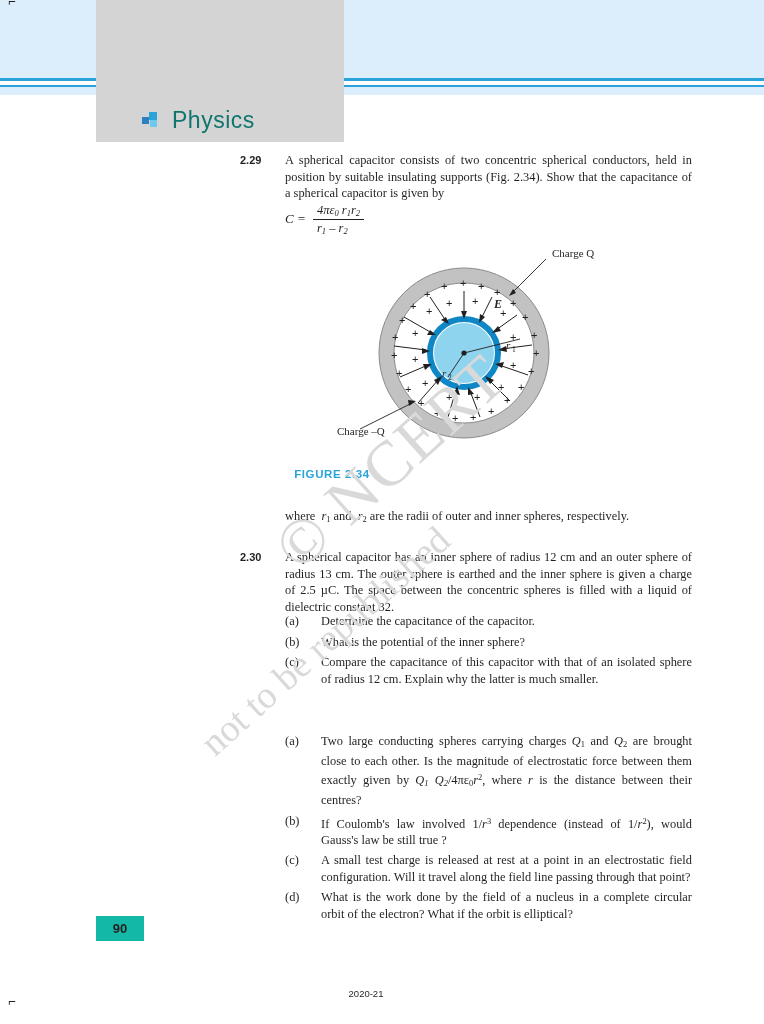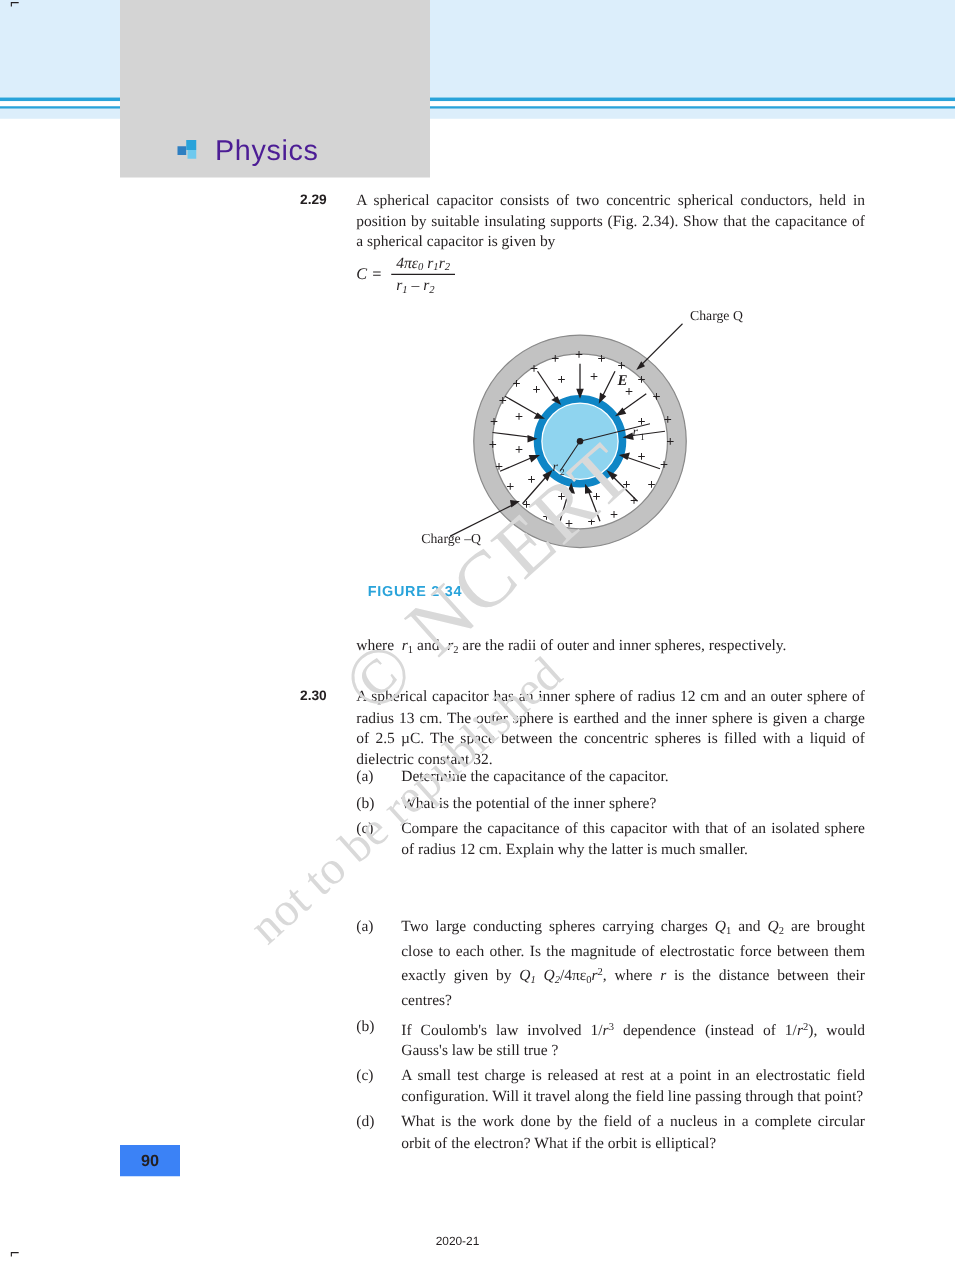--- a/index.html
+++ b/index.html
@@ -64,21 +64,21 @@
     width: 248px;
     height: 142px;
     background: #d4d4d4;
   }
   .header-title {
     position: absolute;
     left: 172px;
     top: 107px;
     font-family: "Liberation Sans", sans-serif;
     font-size: 23px;
-    color: #4c1d95;
+    color: #0f766e;
     letter-spacing: 0.5px;
   }
   .header-mark {
     position: absolute;
     left: 142px;
     top: 112px;
     width: 16px;
     height: 16px;
   }
   .header-mark i {
@@ -241,21 +241,21 @@
     line-height: 48px;
   }
 
   
   .page-num-box {
     position: absolute;
     left: 96px;
     top: 916px;
     width: 48px;
     height: 25px;
-    background: #3b82f6;
+    background: #14b8a6;
     display: flex;
     align-items: center;
     justify-content: center;
     font-family: "Liberation Sans", sans-serif;
     font-weight: bold;
     font-size: 13px;
     color: #231f20;
   }
   .footer-year {
     position: absolute;

